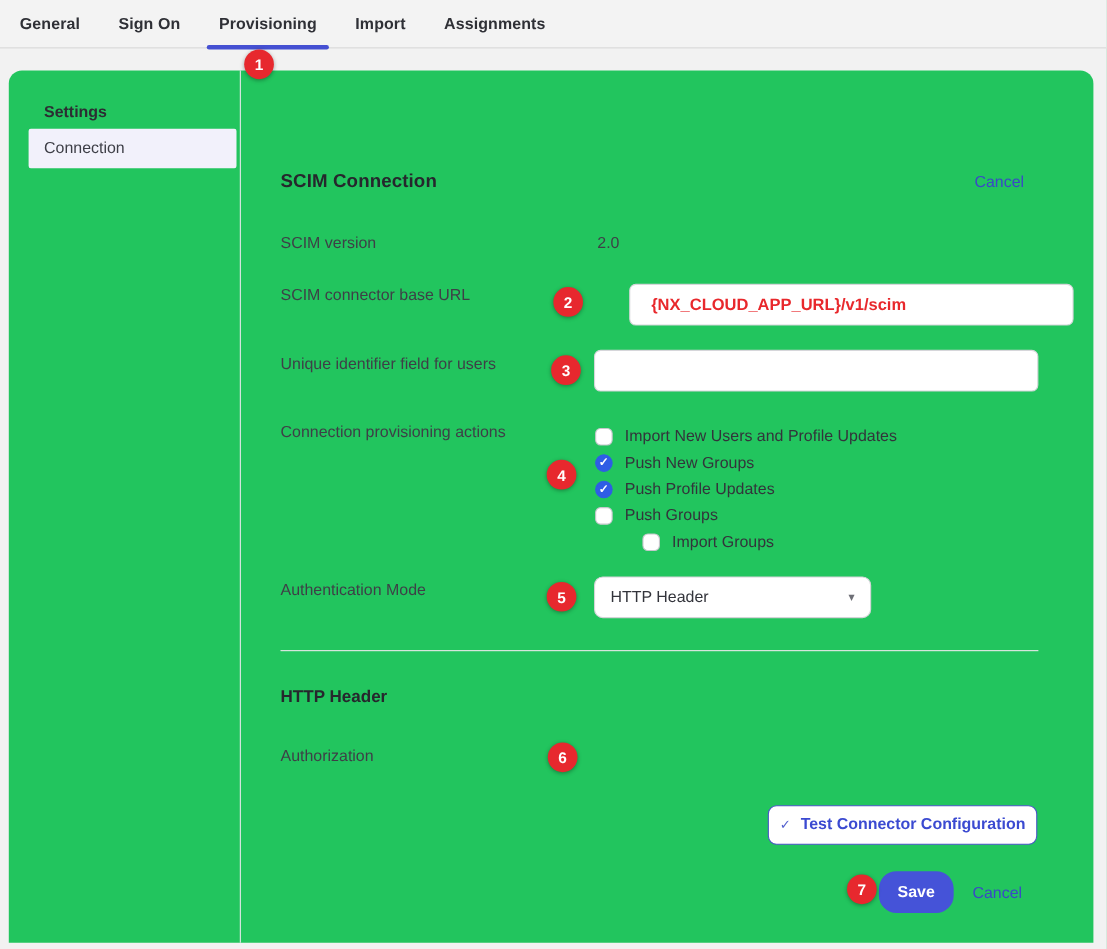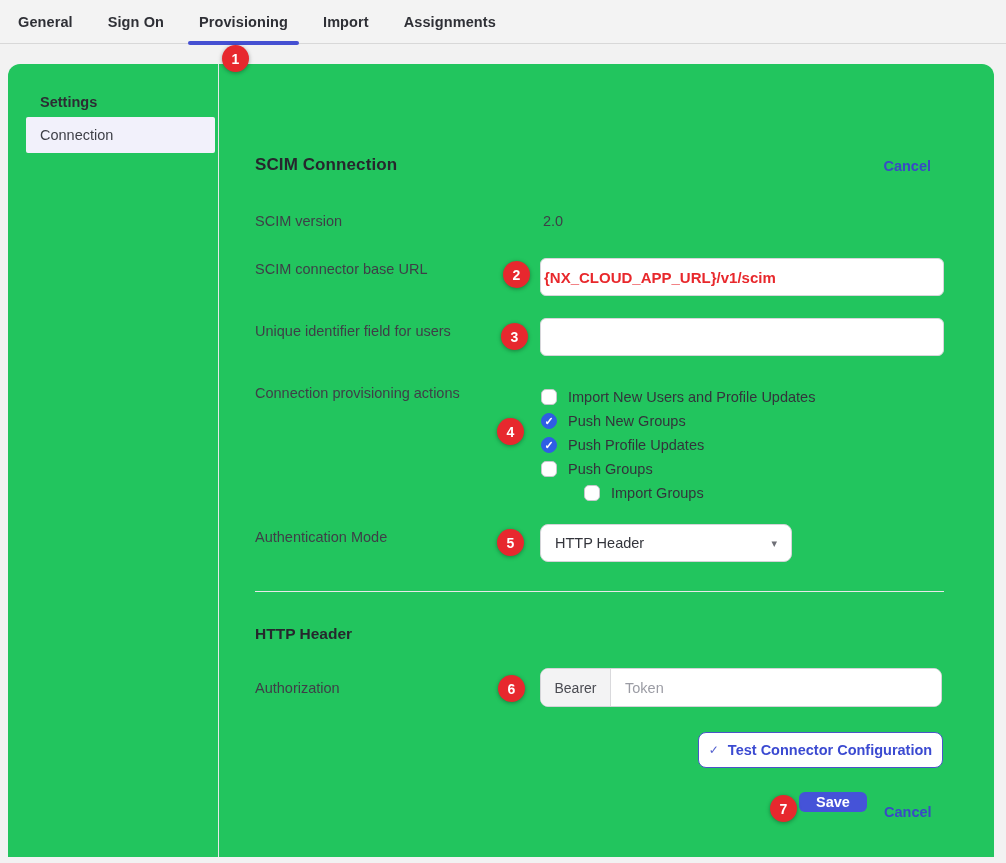--- a/index.html
+++ b/index.html
@@ -59,38 +59,38 @@
   
   .form-label {
     position: absolute; left: 247px;
     font-size: 14.5px; color: #3e3f47;
   }
   .page-title {
     position: absolute; left: 247px; top: 91px;
     font-size: 17px; font-weight: 700; color: #26272d; letter-spacing: .1px;
   }
   .link {
-    font-size: 14.5px; font-weight: 700; color: #3a49c6;
+    font-size: 14.5px; font-weight: 400; color: #3a49c6;
     cursor: pointer; text-decoration: none;
   }
   .cancel-top { position: absolute; right: 63px; top: 94px; }
 
   .static-value {
     position: absolute; left: 535px; top: 149px;
     font-size: 14.5px; color: #3e3f47;
   }
 
   .text-input {
     position: absolute; left: 532px; width: 404px; height: 38px;
     border: 1px solid #d6d6da; border-radius: 6px; background: #fff;
     font-family: "Liberation Sans", sans-serif; font-size: 14.5px;
     color: #3e3f47; padding: 0 14px; outline: none;
   }
   .text-input.red-value {
-    color: #e8282c; font-weight: 700; font-size: 15px; padding-left: 3px;
+    color: #e8282c; font-weight: 700; font-size: 15px; padding-left: 19px; margin-left: 32px;
   }
 
   
   .checkbox-row {
     position: absolute; left: 533px; height: 24px;
     display: flex; align-items: center; gap: 11px; cursor: pointer;
   }
   .checkbox {
     width: 16px; height: 16px; border: 1.5px solid #c6c7cc;
     border-radius: 5px; background: #fff; flex: 0 0 auto;
@@ -143,22 +143,22 @@
   
   .test-btn {
     position: absolute; left: 690px; top: 668px; width: 245px; height: 36px;
     background: #fff; border: 1px solid #4a55c8; border-radius: 8px;
     display: flex; align-items: center; justify-content: center; gap: 9px;
     font-family: "Liberation Sans", sans-serif;
     font-size: 14.5px; font-weight: 700; color: #3b4ad1; cursor: pointer;
   }
   .test-btn .check-glyph { font-size: 12px; font-weight: 400; color: #5562cf; }
   .save-btn {
-    position: absolute; left: 791px; top: 728px; height: 20px;
-    padding: 0 17px; background: #4553d8; border: none; border-radius: 6px;
+    position: absolute; left: 791px; top: 728px; height: 38px;
+    padding: 0 17px; background: #4553d8; border: none; border-radius: 16px;
     font-family: "Liberation Sans", sans-serif;
     font-size: 14.5px; font-weight: 700; color: #ffffff; cursor: pointer;
   }
   .cancel-bottom { position: absolute; left: 876px; top: 740px; }
 </style>
 </head>
 <body>
 
 <div class="stage">
 
@@ -224,24 +224,20 @@
     <div class="select">
       <span>HTTP Header</span>
       <span class="caret">▾</span>
     </div>
 
     <div class="divider"></div>
     <div class="section-heading">HTTP Header</div>
 
     <div class="form-label" style="top:616px;">Authorization</div>
     <div class="abadge" style="left:490px; top:611px;">6</div>
-    <div class="auth-group">
-      <span class="auth-prefix">Bearer</span>
-      <input class="auth-token" type="text" placeholder="Token" style="">
-    </div>
 
     <button class="test-btn">
       <span class="check-glyph">✓</span>
       <span>Test Connector Configuration</span>
     </button>
 
     <div class="abadge" style="left:762px; top:731px;">7</div>
     <button class="save-btn">Save</button>
     <a class="link cancel-bottom">Cancel</a>
 

